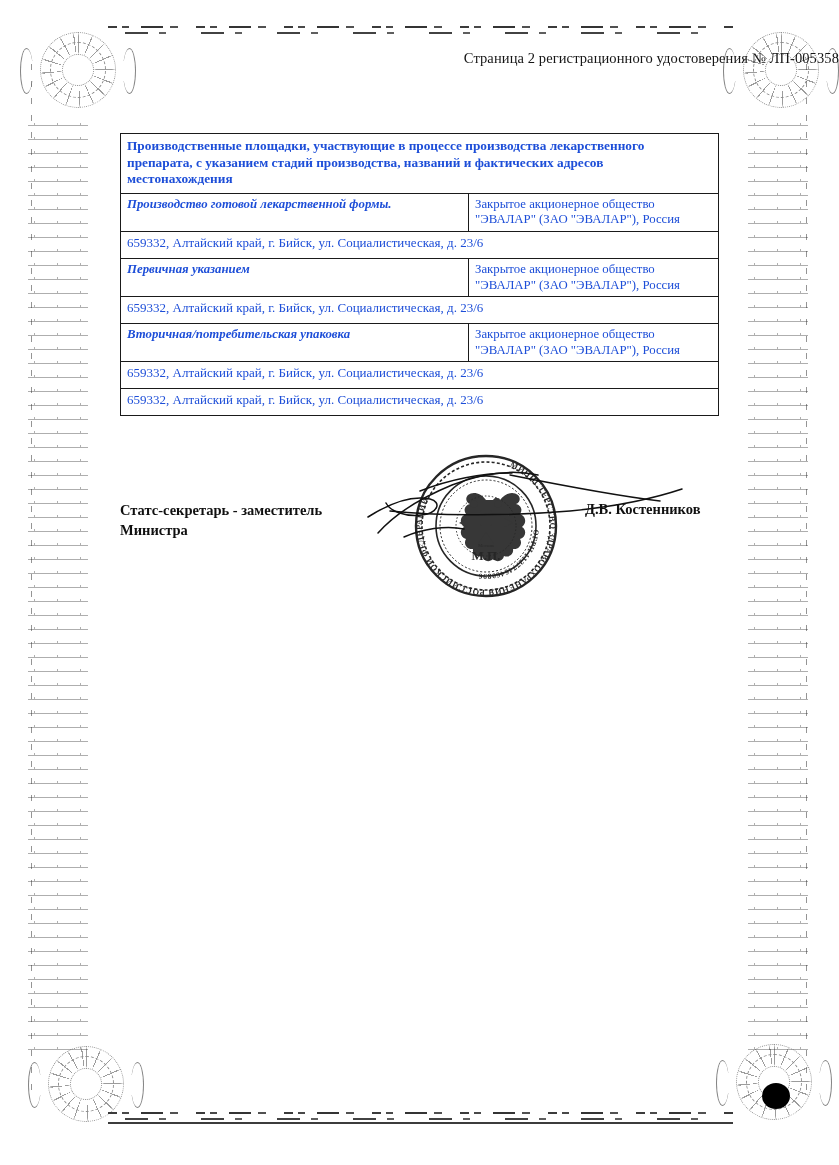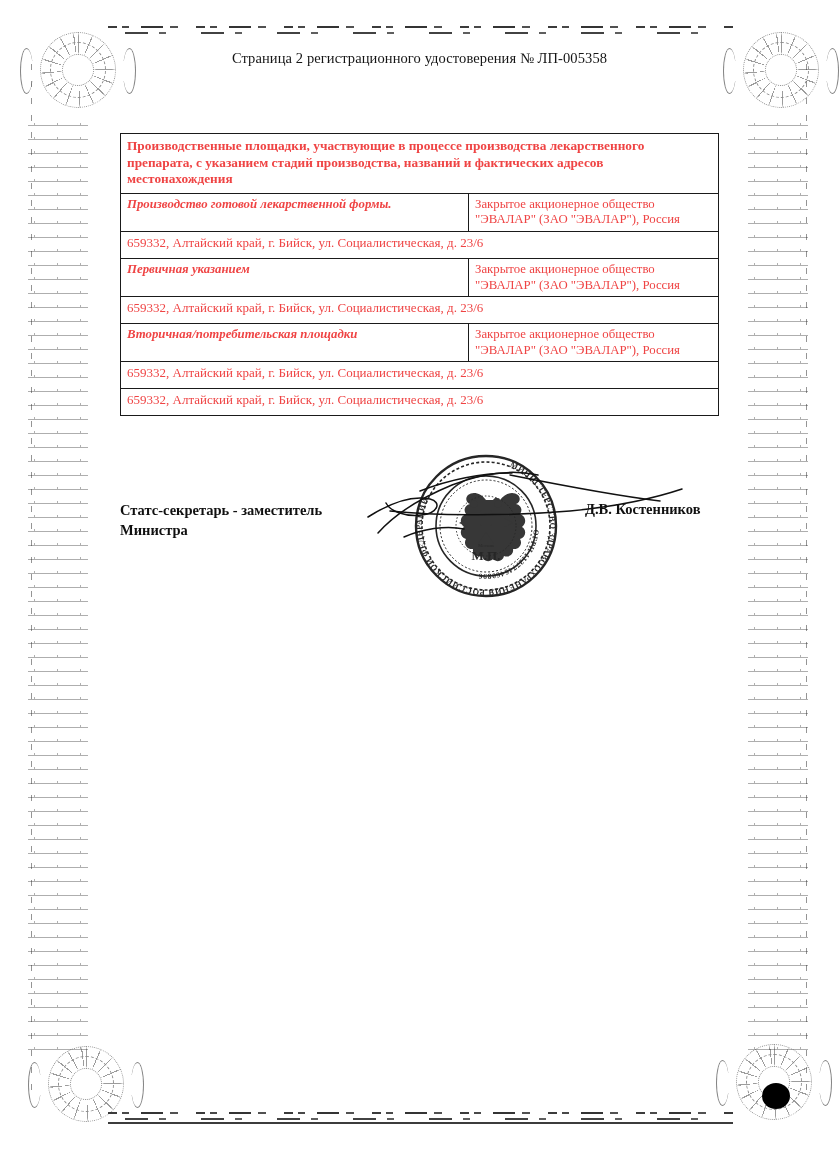--- a/index.html
+++ b/index.html
@@ -124,36 +124,36 @@
   }
   .edge-rule-left  { left: 31px; }
   .edge-rule-right { left: 806px; }
 
   
   .page-header {
     position: absolute;
     left: 0;
     top: 50px;
     width: 839px;
-    text-align: center;
+    text-align: right;
     font-size: 14.5px;
     letter-spacing: 0.1px;
     color: #151515;
   }
 
   
   .prod-table {
     position: absolute;
     left: 120px;
     top: 133px;
     width: 598px;
     border-collapse: collapse;
     table-layout: fixed;
     font-size: 13px;
-    color: #ef4444;
+    color: #1d4ed8;
   }
   .prod-table td {
     border: 1px solid #1a1a1a;
     padding: 3px 5px 3px 6px;
     vertical-align: top;
     line-height: 1.22;
   }
   .col-stage  { width: 348px; }
   .col-org    { width: 250px; }
 
@@ -290,21 +290,21 @@
 
       <tr>
         <td class="stage-cell">Первичная указанием</td>
         <td class="org-cell">Закрытое акционерное общество "ЭВАЛАР" (ЗАО "ЭВАЛАР"), Россия</td>
       </tr>
       <tr>
         <td class="address-cell" colspan="2">659332, Алтайский край, г. Бийск, ул. Социалистическая, д. 23/6</td>
       </tr>
 
       <tr>
-        <td class="stage-cell">Вторичная/потребительская площадки</td>
+        <td class="stage-cell">Вторичная/потребительская упаковка</td>
         <td class="org-cell">Закрытое акционерное общество "ЭВАЛАР" (ЗАО "ЭВАЛАР"), Россия</td>
       </tr>
       <tr>
         <td class="address-cell" colspan="2">659332, Алтайский край, г. Бийск, ул. Социалистическая, д. 23/6</td>
       </tr>
 
       <tr>
         <td class="address-cell" colspan="2">659332, Алтайский край, г. Бийск, ул. Социалистическая, д. 23/6</td>
       </tr>
     </tbody>

